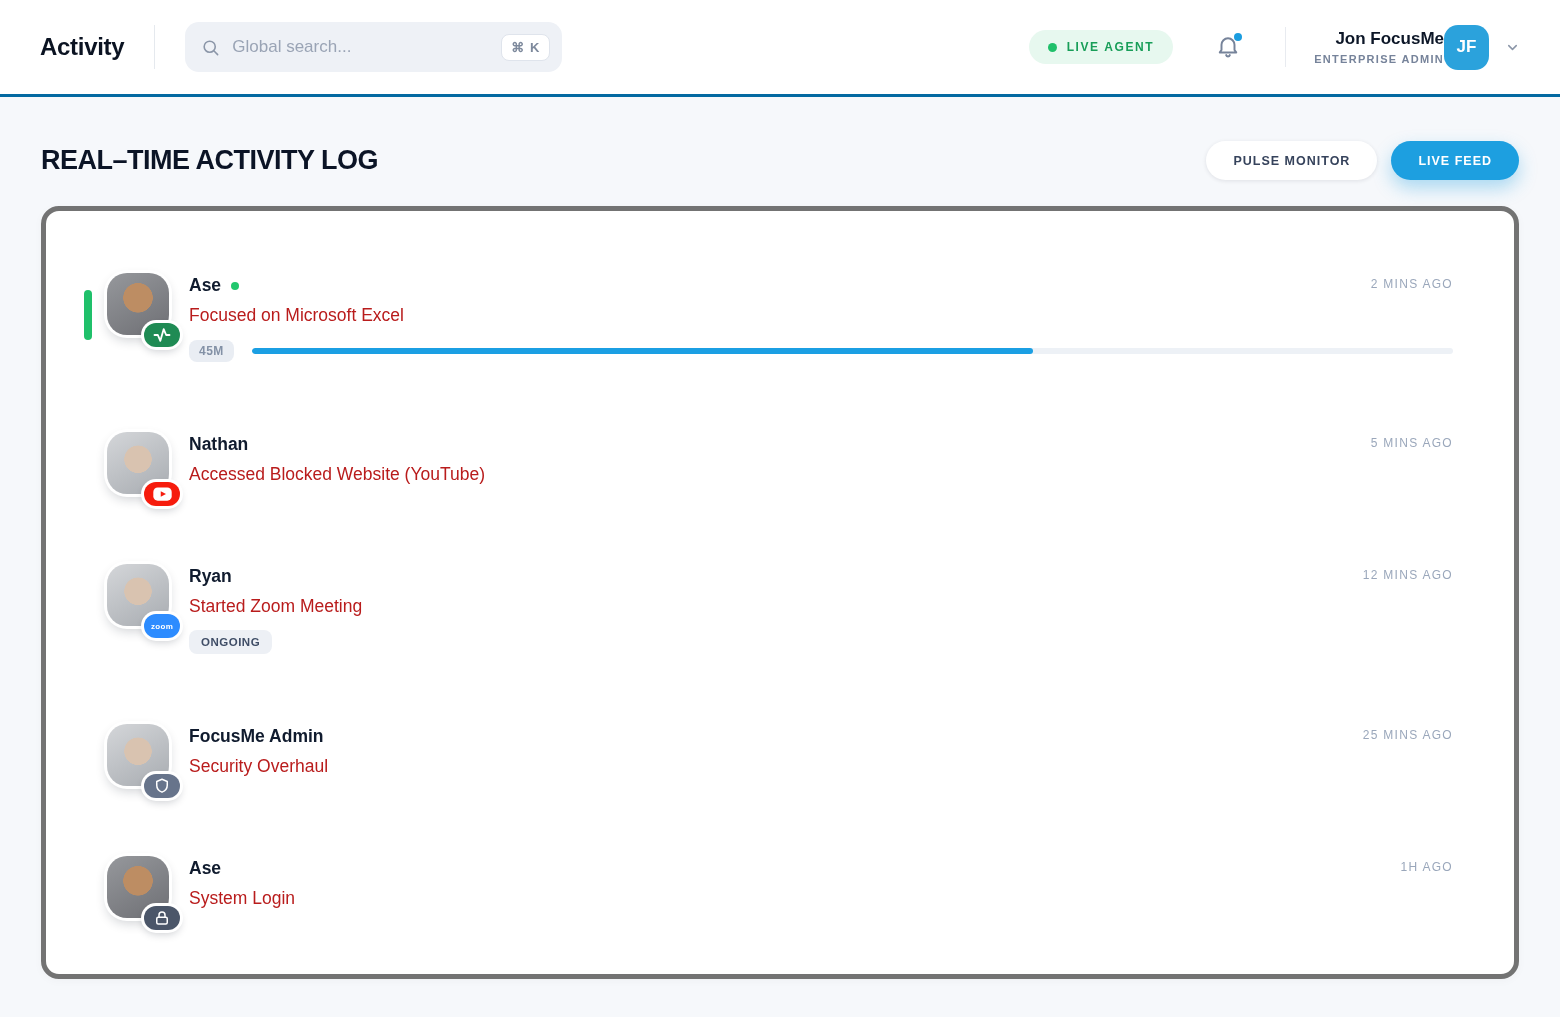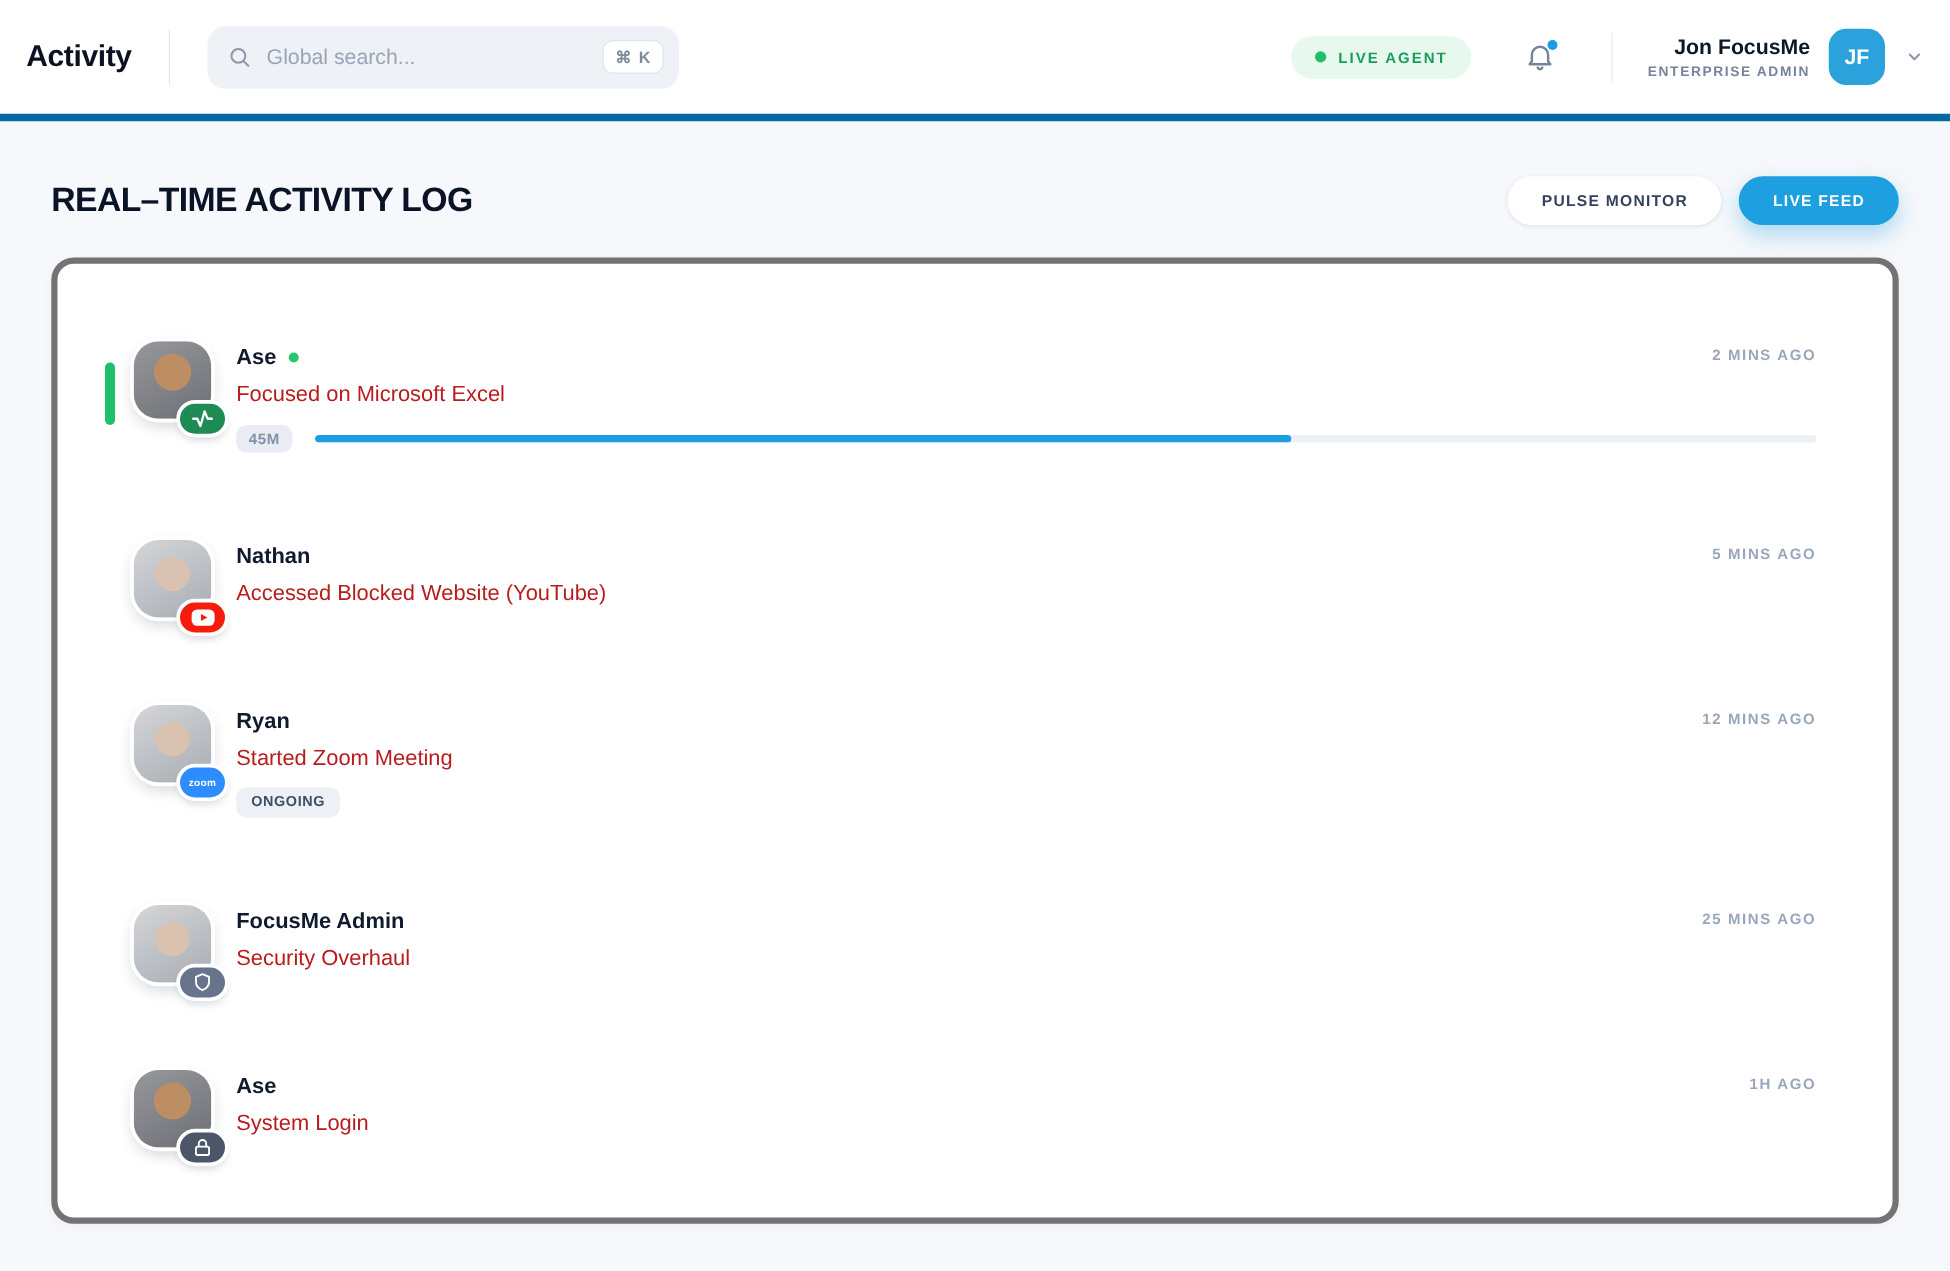--- a/index.html
+++ b/index.html
@@ -5,22 +5,22 @@
   * { margin:0; padding:0; box-sizing:border-box; }
   html,body { width:1560px; height:1017px; overflow:hidden; }
   body {
     background:#f6f8fb;
     font-family:"Liberation Sans", sans-serif;
     color:#0d1728;
   }
 
   
   .header {
-    height:97px; background:#ffffff; border-bottom:6px solid #0369a1;
-    display:flex; align-items:center; padding:0 21px;
+    height:97px; background:#ffffff; border-bottom:3px solid #0369a1;
+    display:flex; align-items:center; padding:0 40px;
   }
   .logo { font-size:24px; font-weight:800; color:#0b1322; letter-spacing:-0.3px; }
   .header-vdiv { width:1px; height:44px; background:#e5e9ee; margin:0 30px; }
   .search {
     width:377px; height:50px; background:#eef1f6; border-radius:14px;
     display:flex; align-items:center; gap:12px; padding:0 12px 0 16px;
   }
   .search svg { flex:none; }
   .search input {
     flex:1; border:none; background:transparent; outline:none;
@@ -36,21 +36,21 @@
   .live-agent {
     display:flex; align-items:center; gap:10px; background:#e7f8ef;
     color:#189e58; border-radius:999px; height:34px; padding:0 19px;
     font-size:12px; font-weight:800; letter-spacing:1.6px;
   }
   .live-dot { width:9px; height:9px; border-radius:50%; background:#1fc06a; }
   .bell-wrap { position:relative; margin:0 44px 0 42px; width:26px; height:26px; cursor:pointer; }
   .bell-dot { position:absolute; top:-1px; right:-1px; width:8px; height:8px; border-radius:50%; background:#1b9de0; }
   .profile-vdiv { width:1px; height:40px; background:#e8ebf0; margin-right:28px; }
   .profile { display:flex; align-items:center; cursor:pointer; }
-  .user-meta { text-align:right; margin-right:15px; }
+  .user-meta { text-align:right; }
   .user-name { font-size:17px; font-weight:800; color:#0d1728; }
   .user-role { font-size:11px; font-weight:700; letter-spacing:1.3px; color:#76839a; margin-top:4px; }
   .user-avatar {
     width:45px; height:45px; border-radius:14px; background:#2ba2dc;
     color:#fff; font-size:17px; font-weight:800;
     display:flex; align-items:center; justify-content:center;
   }
   .chevron { margin-left:16px; display:flex; }
 
   
@@ -114,21 +114,21 @@
   .progress-track {
     flex:1; height:6px; border-radius:3px; background:#edf1f6; overflow:hidden;
   }
   .progress-fill { height:100%; border-radius:3px; background:#1b9fe3; }
   .status-badge {
     display:inline-block; margin-top:13px; background:#edf0f5; color:#3f4d66;
     font-size:11.5px; font-weight:800; padding:6px 12px; border-radius:8px;
     letter-spacing:0.5px;
   }
   .item-time {
-    position:absolute; right:0; top:4px; font-size:12px; font-weight:700;
+    position:absolute; right:0; top:4px; font-size:12px; font-weight:400;
     letter-spacing:1.3px; color:#9aa7bb; text-transform:uppercase;
   }
 </style>
 </head>
 <body>
 
 <header class="header">
   <div class="logo">Activity</div>
   <div class="header-vdiv"></div>
 

